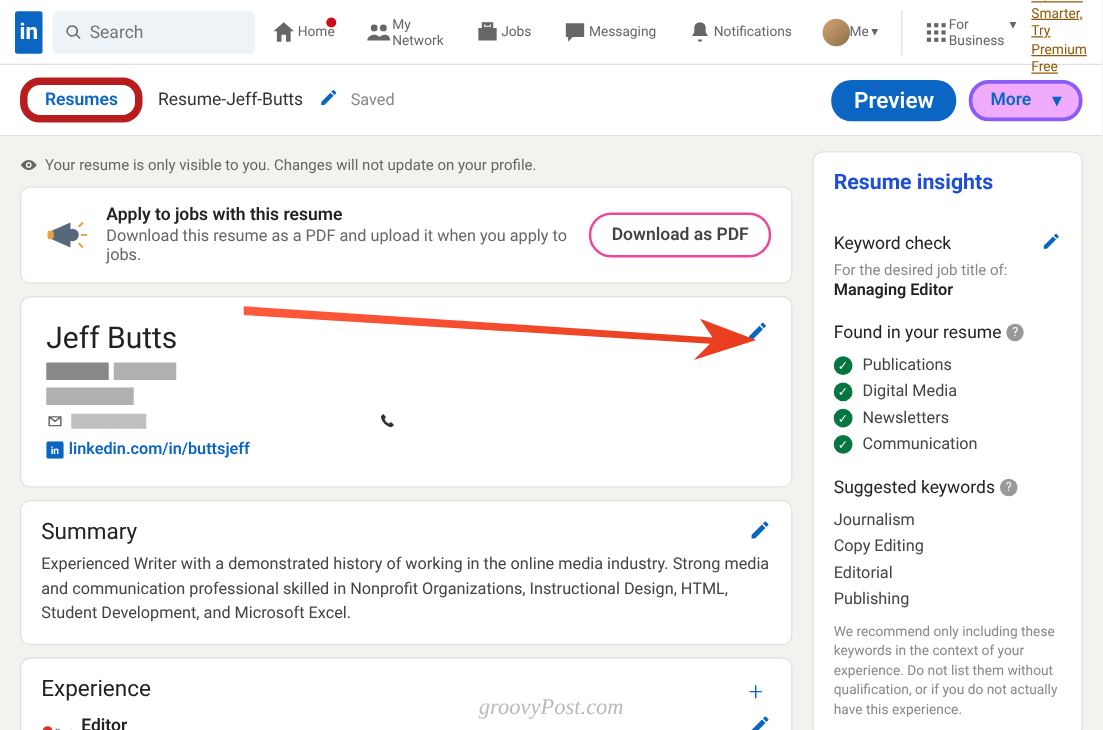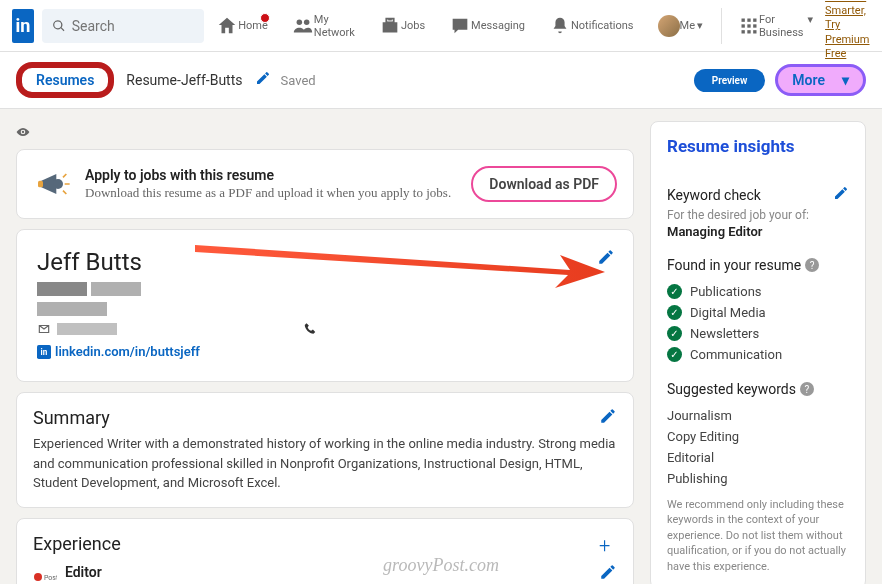--- a/index.html
+++ b/index.html
@@ -15,35 +15,35 @@
 .nav-badge { position: absolute; top: -2px; right: 10px; width: 10px; height: 10px; background: #cc1016; border-radius: 50%; border: 1px solid #fff; }
 .avatar { width: 22px; height: 22px; border-radius: 50%; background: linear-gradient(135deg, #d4a574, #8b6f47); }
 .nav-sep { width: 1px; height: 36px; background: #e0e0e0; margin: 0 6px; }
 .premium-link { font-size: 11px; color: #915907; text-decoration: underline; line-height: 1.3; text-align: left; max-width: 110px; cursor: pointer; }
 
 .subnav { background: #fff; padding: 10px 16px; display: flex; align-items: center; border-bottom: 1px solid #e0e0e0; }
 .pill { border: 6px solid #b91c1c; color: #0a66c2; border-radius: 16px; padding: 4px 14px; font-size: 14px; font-weight: 600; cursor: pointer; }
 .resume-name { margin-left: 12px; font-size: 14px; color: #333; }
 .edit-pen { color: #0a66c2; margin-left: 12px; cursor: pointer; }
 .saved { margin-left: 10px; font-size: 13px; color: #888; }
-.btn-preview { margin-left: auto; background: #0a66c2; color: #fff; border: none; border-radius: 16px; padding: 6px 18px; font-weight: 600; font-size: 10px; cursor: pointer; }
+.btn-preview { margin-left: auto; background: #0a66c2; color: #fff; border: none; border-radius: 16px; padding: 6px 18px; font-weight: 600; font-size: 18px; cursor: pointer; }
 .btn-more { margin-left: 10px; background: #f0abfc; color: #0a66c2; border: 3px solid #8b5cf6; border-radius: 16px; padding: 5px 14px; font-weight: 600; font-size: 14px; cursor: pointer; display: flex; align-items: center; gap: 17px; }
 
 .main-area { padding: 12px 16px; display: flex; gap: 16px; }
 .left-col { flex: 1; }
 .right-col { width: 216px; }
 
 .notice { font-size: 12px; color: #666; padding: 4px 0 10px; display: flex; align-items: center; gap: 6px; }
 
 .card { background: #fff; border: 1px solid #e0e0e0; border-radius: 8px; padding: 14px 16px; margin-bottom: 10px; }
 .banner { display: flex; align-items: center; }
 .megaphone { width: 40px; height: 40px; flex-shrink: 0; }
 .banner-text { margin-left: 12px; flex: 1; }
 .banner-title { font-weight: 600; font-size: 14px; color: #222; }
-.banner-sub { font-size: 13px; color: #666; margin-top: 2px; font-family: Liberation Serif, serif; }
+.banner-sub { font-size: 13px; color: #666; margin-top: 2px; }
 .btn-download { border: 2px solid #ec4899; background: #fff; border-radius: 18px; padding: 8px 16px; font-weight: 600; font-size: 14px; color: #444; cursor: pointer; }
 
 .profile-card { position: relative; padding: 18px 20px 22px; }
 .profile-name { font-size: 24px; font-weight: 400; color: #222; }
 .redacted { display: flex; gap: 4px; margin-top: 6px; }
 .redact-block { background: #b0b0b0; height: 14px; }
 .contact-row { display: flex; align-items: center; gap: 6px; margin-top: 6px; font-size: 13px; color: #666; }
 .linkedin-url { color: #0a66c2; font-size: 13px; font-weight: 600; margin-top: 8px; display: flex; align-items: center; gap: 4px; }
 .pen-corner { position: absolute; top: 18px; right: 18px; color: #0a66c2; cursor: pointer; }
 
@@ -184,20 +184,21 @@
   </button>
 </div>
 
 <div class="main-area">
   <div class="left-col">
     <div class="notice">
       <svg width="14" height="14" viewBox="0 0 24 24" fill="#666">
           <path d="M12 5C7 5 3 9 1 12c2 3 6 7 11 7s9-4 11-7c-2-3-6-7-11-7zm0 11a4 4 0 110-8 4 4 0 010 8z"></path>
           <circle cx="12" cy="12" r="2"></circle>
         </svg>
+      <span>Your resume is only visible to you. Changes will not update on your profile.</span>
     </div>
 
     <div class="card banner">
       <svg class="megaphone" viewBox="0 0 48 48">
         <path d="M10 20 L28 12 L28 36 L10 28 Z" fill="#56687a"></path>
         <rect x="6" y="20" width="6" height="8" rx="2" fill="#e7a33e"></rect>
         <circle cx="30" cy="24" r="6" fill="#56687a"></circle>
         <path d="M36 16 L40 12 M38 24 L44 24 M36 32 L40 36" stroke="#e7a33e" stroke-width="2" fill="none"></path>
       </svg>
       <div class="banner-text">
@@ -277,21 +278,21 @@
     <div class="card">
       <div class="insights-title">Resume insights</div>
       <div class="insights-sub">
         <span>Keyword check</span>
         <span class="action-icon">
           <svg width="16" height="16" viewBox="0 0 24 24" fill="#0a66c2">
               <path d="M3 17.25V21h3.75L17.81 9.94l-3.75-3.75L3 17.25zM20.71 7.04a1 1 0 000-1.41l-2.34-2.34a1 1 0 00-1.41 0l-1.83 1.83 3.75 3.75 1.83-1.83z"></path>
             </svg>
         </span>
       </div>
-      <div class="insights-desc">For the desired job your of:</div>
+      <div class="insights-desc">For the desired job title of:</div>
       <div class="insights-job">Managing Editor</div>
 
       <div class="found-section">
         <div class="found-title">
           <span>Found in your resume</span>
           <span class="help-icon">?</span>
         </div>
         <div class="keyword-item">
             <span class="check">✓</span>
             <span>Publications</span>

